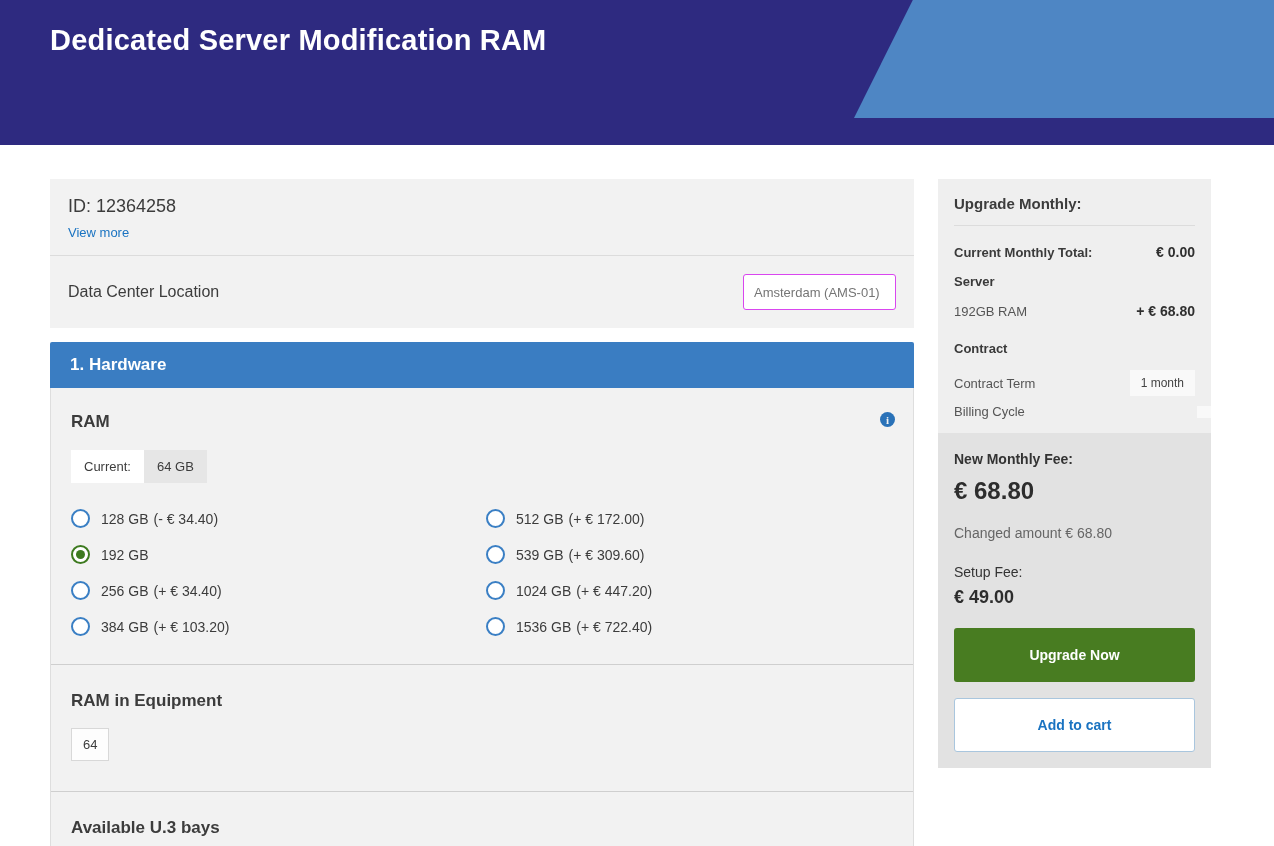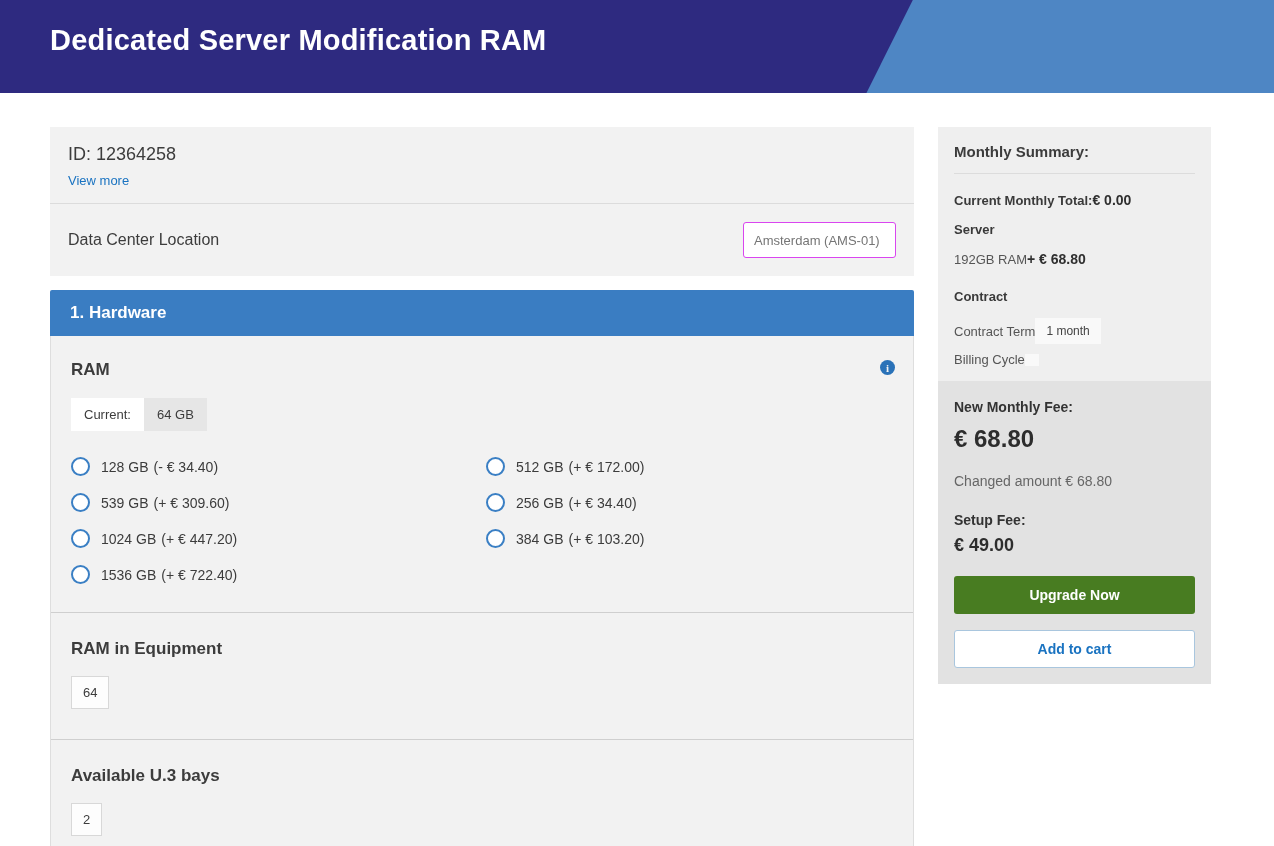--- a/index.html
+++ b/index.html
@@ -1,20 +1,20 @@
 <!DOCTYPE html>
 <html><head>
 <meta charset="utf-8">
 <style>
   * { margin:0; padding:0; box-sizing:border-box; }
   html,body { width:1274px; height:846px; overflow:hidden; background:#ffffff;
               font-family:"Liberation Sans", sans-serif; color:#3c3c3c; }
 
   
-  .header { position:relative; height:93px; background:#2e2a80; overflow:hidden; }
+  .header { position:relative; height:145px; background:#2e2a80; overflow:hidden; }
   .header-diagonal { position:absolute; top:0; right:0; width:420px; height:118px;
                      background:#4e86c4; clip-path:polygon(14% 0, 100% 0, 100% 100%, 0 100%); }
   .header h1 { position:absolute; left:50px; top:24px; color:#ffffff; font-size:29px;
                font-weight:bold; letter-spacing:0.2px; }
 
   
   .page { display:flex; padding:34px 0 0 50px; }
   .main { width:864px; }
   .sidebar { width:273px; margin-left:24px; }
 
@@ -64,37 +64,37 @@
 
   .equip-sec { padding:26px 20px 30px 20px; border-bottom:1px solid #cfcfcf; }
   .equip-sec .chip-box { margin-top:17px; }
   .bays-sec { padding:26px 20px 30px 20px; }
   .bays-sec .chip-box { margin-top:17px; }
 
   
   .sum-top { background:#efefef; padding:16px 16px 14px 16px; }
   .sum-title { font-size:15px; font-weight:bold; padding-bottom:13px;
                border-bottom:1px solid #dcdcdc; }
-  .sum-row { display:flex; align-items:center;
+  .sum-row { display:flex; justify-content:space-between; align-items:center;
              margin-top:14px; }
   .sum-label-bold { font-size:13px; font-weight:bold; color:#3a3a3a; }
   .sum-label { font-size:13px; color:#555555; }
   .sum-value-bold { font-size:14px; font-weight:bold; color:#2f2f2f; }
   .sum-chip { background:#f9f9f9; padding:6px 11px; font-size:12px; color:#444; }
   .sum-chip-clipped { background:#f9f9f9; width:14px; height:12px;
                       margin-right:-16px; }
 
   .sum-bottom { background:#e2e2e2; padding:18px 16px 16px 16px; }
   .fee-label { font-size:14px; font-weight:bold; color:#333; }
   .fee-big { font-size:24px; font-weight:bold; color:#2d2d2d; margin-top:10px; }
   .changed { font-size:14px; color:#666; margin-top:20px; }
-  .setup-label { font-size:14px; font-weight:bold; color:#333; margin-top:23px; }
+  .setup-label { font-size:14px; font-weight:normal; color:#333; margin-top:23px; }
   .setup-value { font-size:18px; font-weight:bold; color:#2d2d2d; margin-top:7px; }
 
-  .btn { display:block; width:100%; height:38px; border-radius:3px; font-size:14px;
+  .btn { display:block; width:100%; height:54px; border-radius:3px; font-size:14px;
          font-weight:bold; cursor:pointer; font-family:"Liberation Sans", sans-serif; }
   .btn-green { margin-top:20px; background:#487c21; color:#ffffff; border:none; }
   .btn-outline { margin-top:16px; background:#ffffff; color:#1a73c1;
                  border:1px solid #a9c6de; }
 </style>
 </head>
 <body>
 
 <div class="header">
   <div class="header-diagonal"></div>
@@ -135,20 +135,25 @@
               <span class="radio-label">128 GB</span>
               <span class="radio-price">(- € 34.40)</span>
             </label>
             <label class="radio-row">
               <span class="radio"></span>
               <span class="radio-label">512 GB</span>
               <span class="radio-price">(+ € 172.00)</span>
             </label>
 
             <label class="radio-row">
+              <span class="radio checked"></span>
+              <span class="radio-label">192 GB</span>
+              <span class="radio-price"></span>
+            </label>
+            <label class="radio-row">
               <span class="radio"></span>
               <span class="radio-label">539 GB</span>
               <span class="radio-price">(+ € 309.60)</span>
             </label>
 
             <label class="radio-row">
               <span class="radio"></span>
               <span class="radio-label">256 GB</span>
               <span class="radio-price">(+ € 34.40)</span>
             </label>
@@ -180,21 +185,21 @@
           <div class="sec-title">Available U.3 bays</div>
           <span class="chip-box">2</span>
         </div>
 
       </div>
     </div>
   </div>
 
   <div class="sidebar">
     <div class="sum-top">
-      <div class="sum-title">Monthly Summary:</div>
+      <div class="sum-title">Upgrade Monthly:</div>
 
       <div class="sum-row" style="margin-top:18px;">
         <span class="sum-label-bold">Current Monthly Total:</span>
         <span class="sum-value-bold">€ 0.00</span>
       </div>
 
       <div class="sum-row">
         <span class="sum-label-bold">Server</span>
       </div>
 

